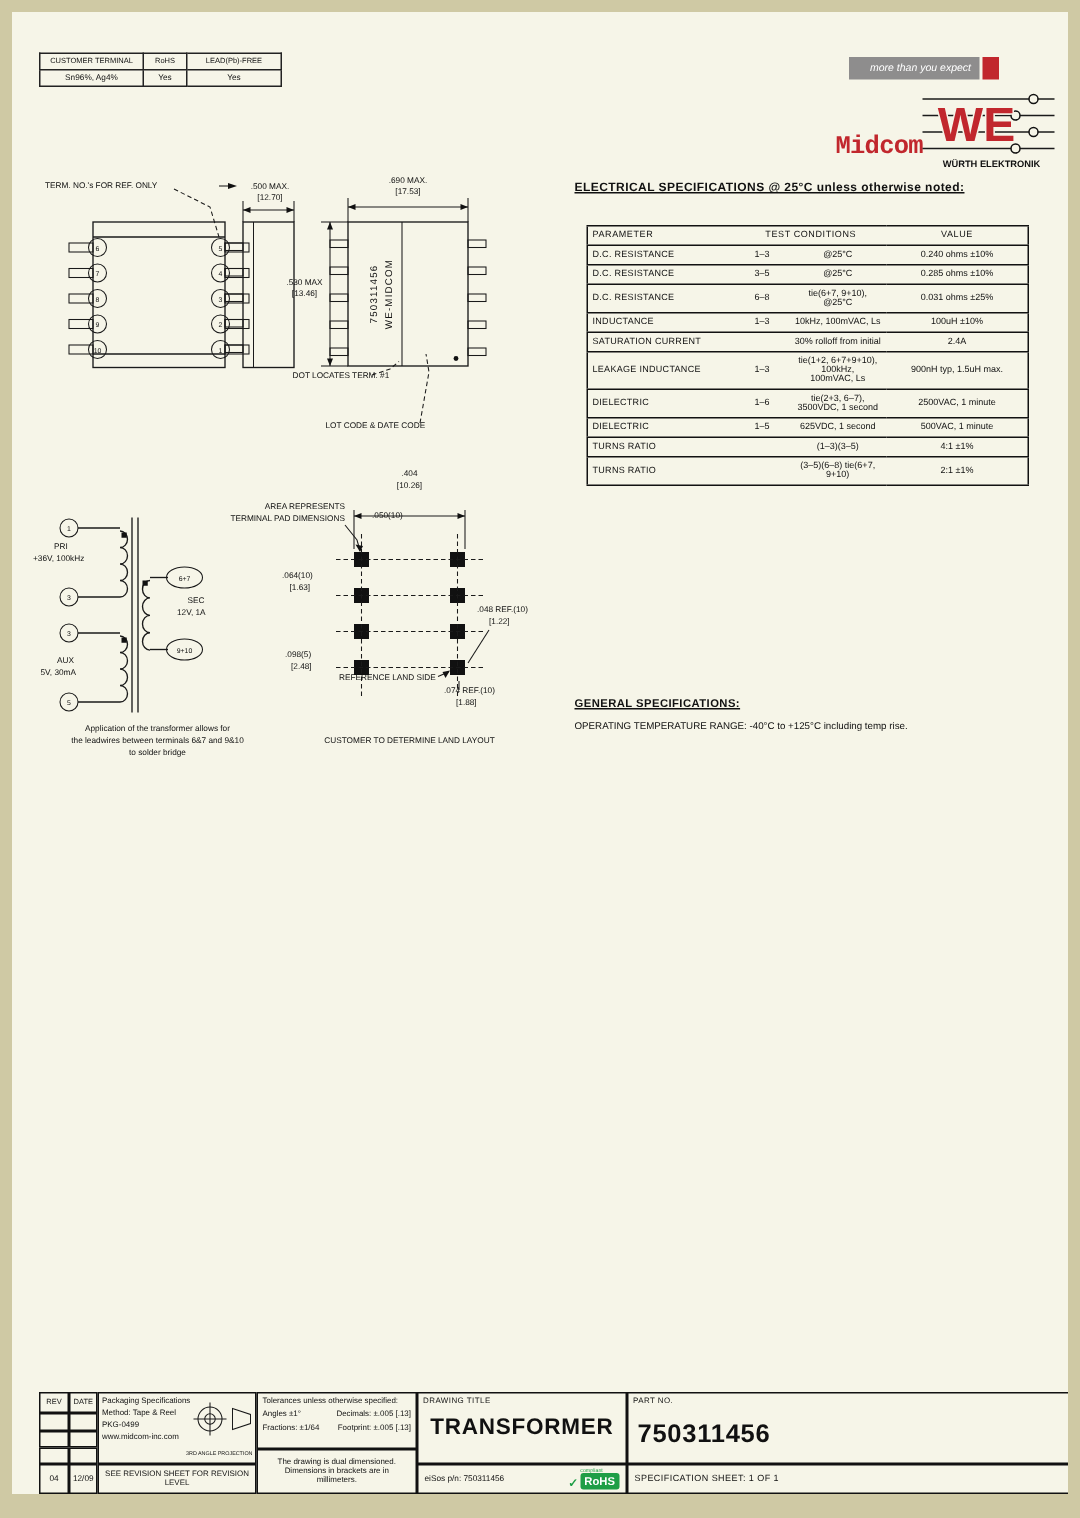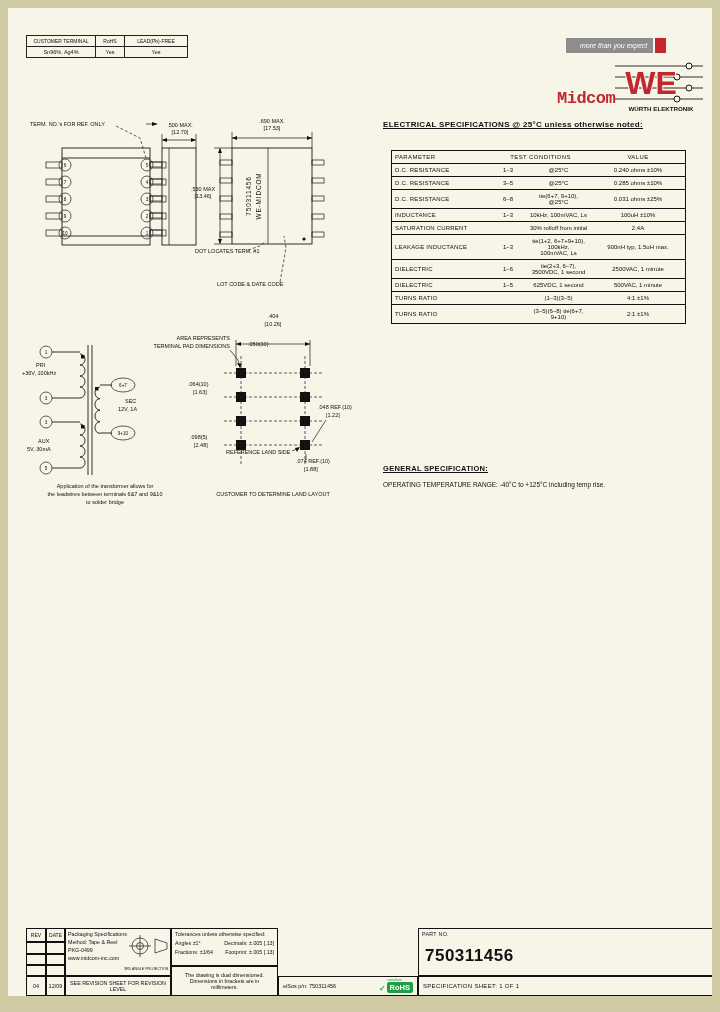--- a/index.html
+++ b/index.html
@@ -352,21 +352,21 @@
         </tr>
     <tr>
           <td class="par">TURNS RATIO</td>
           <td class="pins"></td>
           <td class="cond">(3–5)(6–8)  tie(6+7, 9+10)</td>
           <td class="val">2:1 ±1%</td>
         </tr>
   </tbody>
     </table>
 
-  <div class="lbl b u" style="left:375px;top:456px;font-size:7.5px;letter-spacing:0.3px;">GENERAL SPECIFICATION:</div>
+  <div class="lbl b u" style="left:375px;top:456px;font-size:7.5px;letter-spacing:0.3px;">GENERAL SPECIFICATIONS:</div>
   <div class="lbl l65" style="left:375px;top:473px;">OPERATING TEMPERATURE RANGE: -40°C to +125°C including temp rise.</div>
 
   <div id="tb">
 
     <div class="cell" style="left:0;top:0;width:20px;height:14px;font-size:5px;text-align:center;line-height:13px;">REV</div>
     <div class="cell" style="left:20px;top:0;width:19px;height:14px;font-size:5px;text-align:center;line-height:13px;">DATE</div>
     <div class="cell" style="left:0;top:14px;width:20px;height:12px;"></div>
     <div class="cell" style="left:20px;top:14px;width:19px;height:12px;"></div>
     <div class="cell" style="left:0;top:26px;width:20px;height:11px;"></div>
     <div class="cell" style="left:20px;top:26px;width:19px;height:11px;"></div>
@@ -397,20 +397,24 @@
         <span style="font-size:5.3px;">Angles ±1°</span>
         <span style="font-size:5.3px;">Decimals: ±.005 [.13]</span>
       </div>
       <div style="display:flex;justify-content:space-between;margin-top:3px;">
         <span style="font-size:5.3px;">Fractions: ±1/64</span>
         <span style="font-size:5.3px;">Footprint: ±.005 [.13]</span>
       </div>
     </div>
     <div class="cell" style="left:145px;top:38px;width:107px;height:30px;font-size:5.3px;display:flex;align-items:center;text-align:center;padding:1px 6px;">The drawing is dual dimensioned.  Dimensions in brackets are in millimeters.</div>
 
+    <div class="cell" style="left:252px;top:0;width:140px;height:48px;">
+      <div style="position:absolute;left:3px;top:2px;font-size:5.3px;letter-spacing:0.3px;">DRAWING TITLE</div>
+      <div style="position:absolute;left:0;top:14px;width:100%;text-align:center;font-size:15px;font-weight:bold;letter-spacing:0.5px;">TRANSFORMER</div>
+    </div>
     <div class="cell" style="left:252px;top:48px;width:140px;height:20px;">
       <div style="position:absolute;left:4px;top:6px;font-size:5.5px;">eiSos p/n: 750311456</div>
       <div class="rohs">
         <span class="rohscomp">compliant</span>
         <span class="rohschk">✓</span>
         <span class="rohsbox">RoHS</span>
       </div>
     </div>
 
     <div class="cell" style="left:392px;top:0;width:296px;height:48px;">

